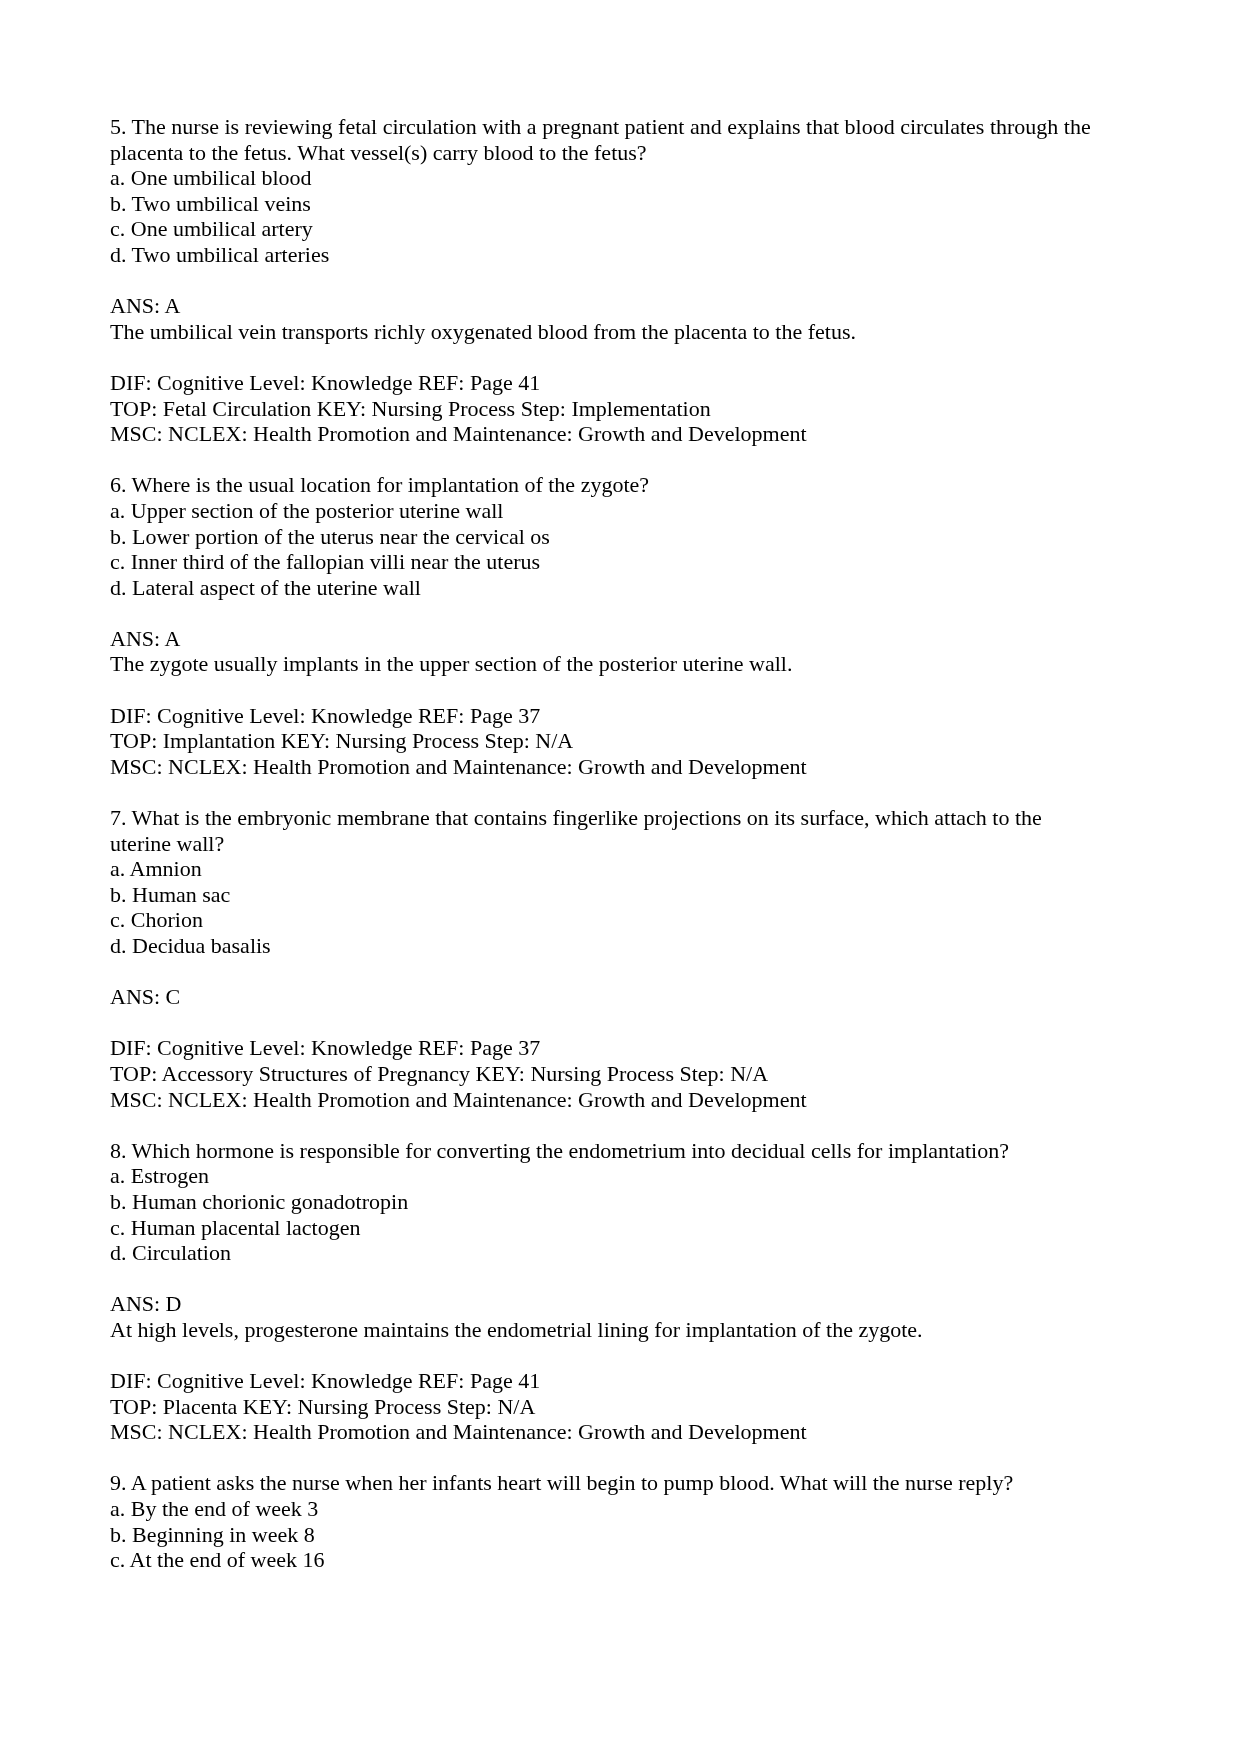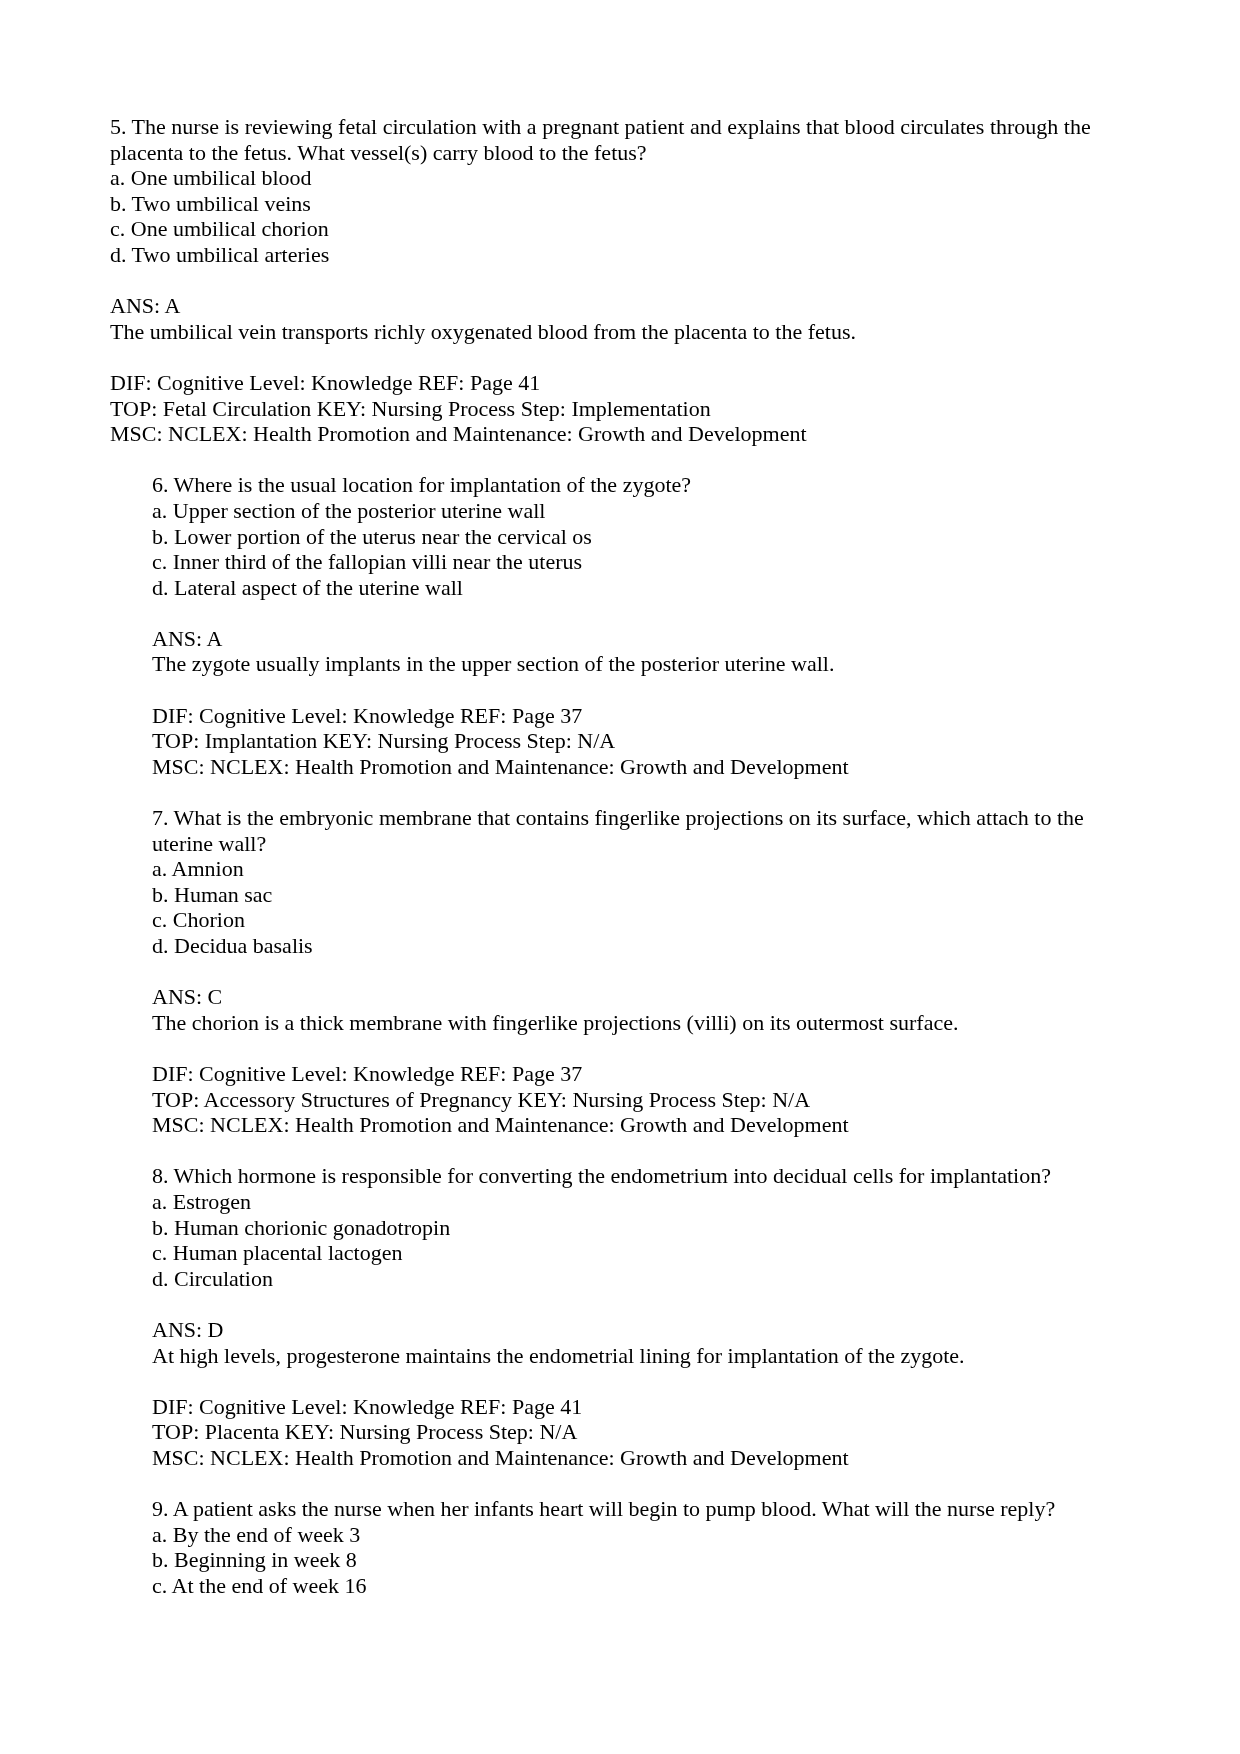--- a/index.html
+++ b/index.html
@@ -12,33 +12,33 @@
     font-family: Liberation Serif, serif;
     font-size: 22px;
     line-height: 25.6px;
     box-sizing: border-box;
     padding: 114px 0 0 110px;
     overflow: hidden;
   }
   .line { white-space: pre; min-height: 25.6px; }
   .ans-group  { margin-top: 25.6px; }
   .meta-group { margin-top: 25.6px; }
-  .q-block + .q-block { margin-top: 25.6px; margin-left: 42px; }
+  .q-block + .q-block { margin-top: 25.6px; }
 </style>
 </head>
 <body>
 
 <div class="page">
 
   <section class="q-block">
     <div class="line">5. The nurse is reviewing fetal circulation with a pregnant patient and explains that blood circulates through the</div>
     <div class="line">placenta to the fetus. What vessel(s) carry blood to the fetus?</div>
     <div class="line">a. One umbilical blood</div>
     <div class="line">b. Two umbilical veins</div>
-    <div class="line">c. One umbilical chorion</div>
+    <div class="line">c. One umbilical artery</div>
     <div class="line">d. Two umbilical arteries</div>
     <div class="ans-group">
       <div class="line">ANS: A</div>
       <div class="line">The umbilical vein transports richly oxygenated blood from the placenta to the fetus.</div>
     </div>
     <div class="meta-group">
       <div class="line">DIF: Cognitive Level: Knowledge REF: Page 41</div>
       <div class="line">TOP: Fetal Circulation KEY: Nursing Process Step: Implementation</div>
       <div class="line">MSC: NCLEX: Health Promotion and Maintenance: Growth and Development</div>
     </div>
@@ -63,21 +63,20 @@
 
   <section class="q-block">
     <div class="line">7. What is the embryonic membrane that contains fingerlike projections on its surface, which attach to the</div>
     <div class="line">uterine wall?</div>
     <div class="line">a. Amnion</div>
     <div class="line">b. Human sac</div>
     <div class="line">c. Chorion</div>
     <div class="line">d. Decidua basalis</div>
     <div class="ans-group">
       <div class="line">ANS: C</div>
-      <div class="line">The chorion is a thick membrane with fingerlike projections (villi) on its outermost surface.</div>
     </div>
     <div class="meta-group">
       <div class="line">DIF: Cognitive Level: Knowledge REF: Page 37</div>
       <div class="line">TOP: Accessory Structures of Pregnancy KEY: Nursing Process Step: N/A</div>
       <div class="line">MSC: NCLEX: Health Promotion and Maintenance: Growth and Development</div>
     </div>
   </section>
 
   <section class="q-block">
     <div class="line">8. Which hormone is responsible for converting the endometrium into decidual cells for implantation?</div>

